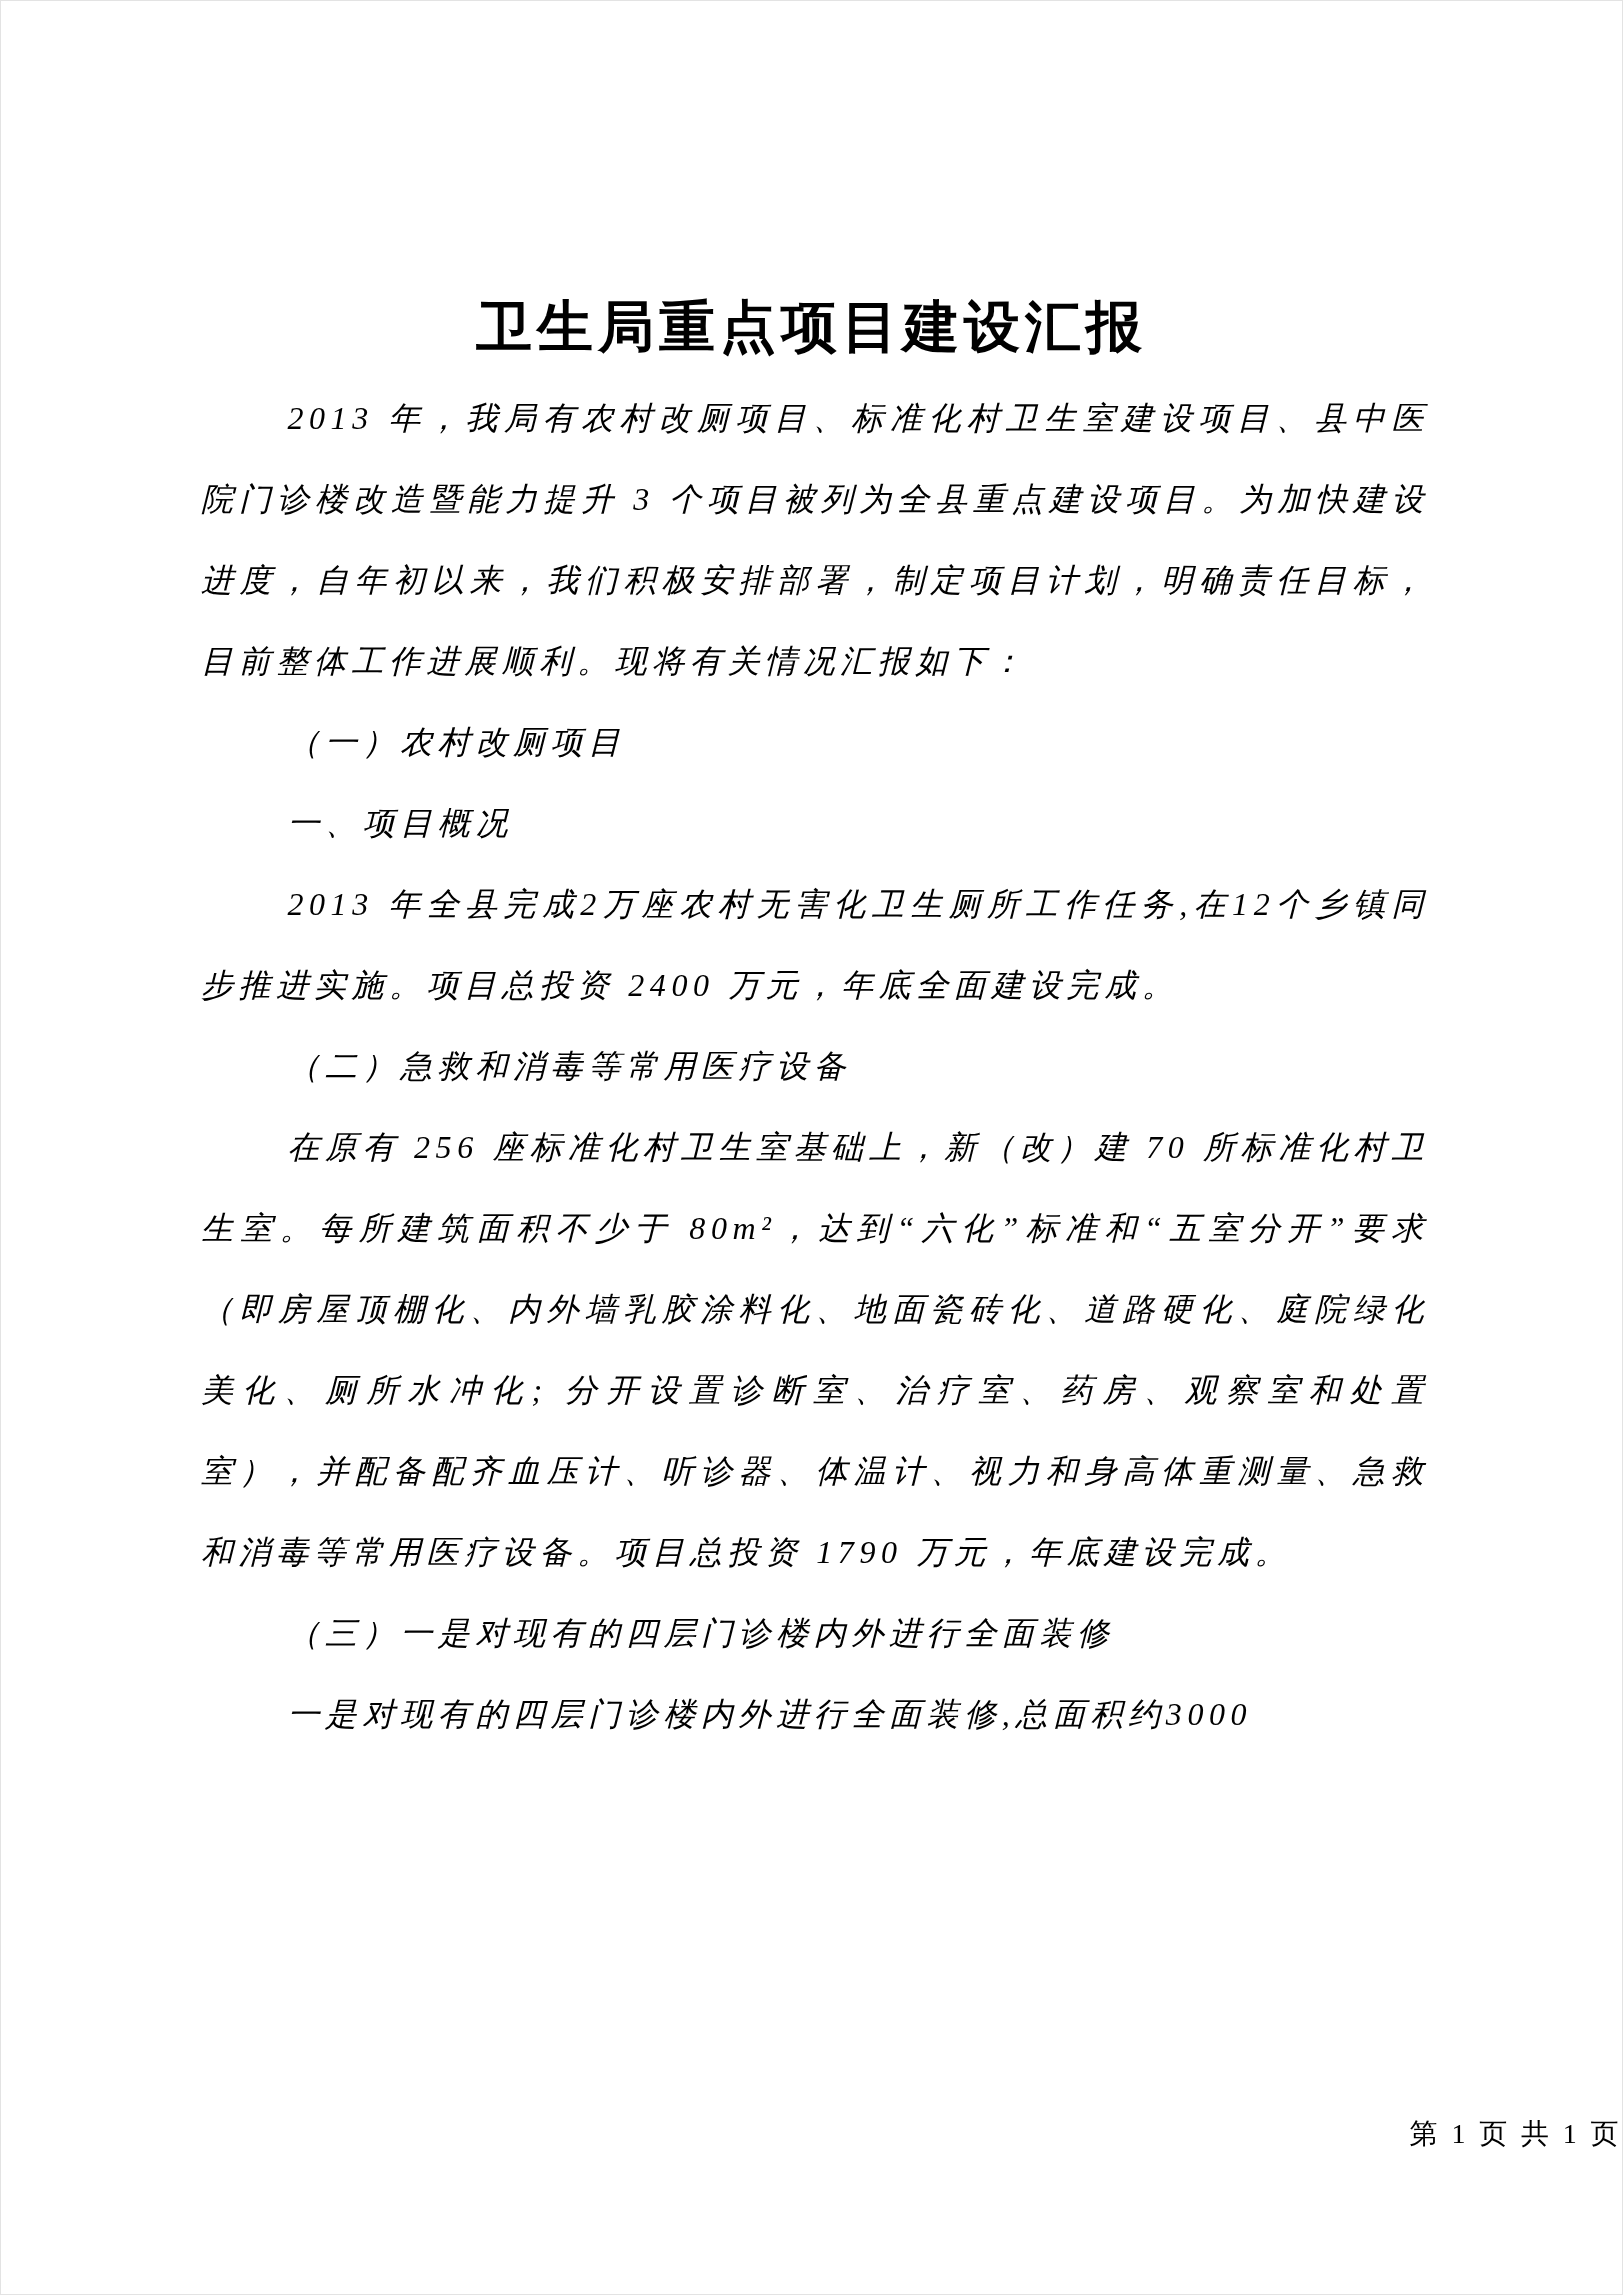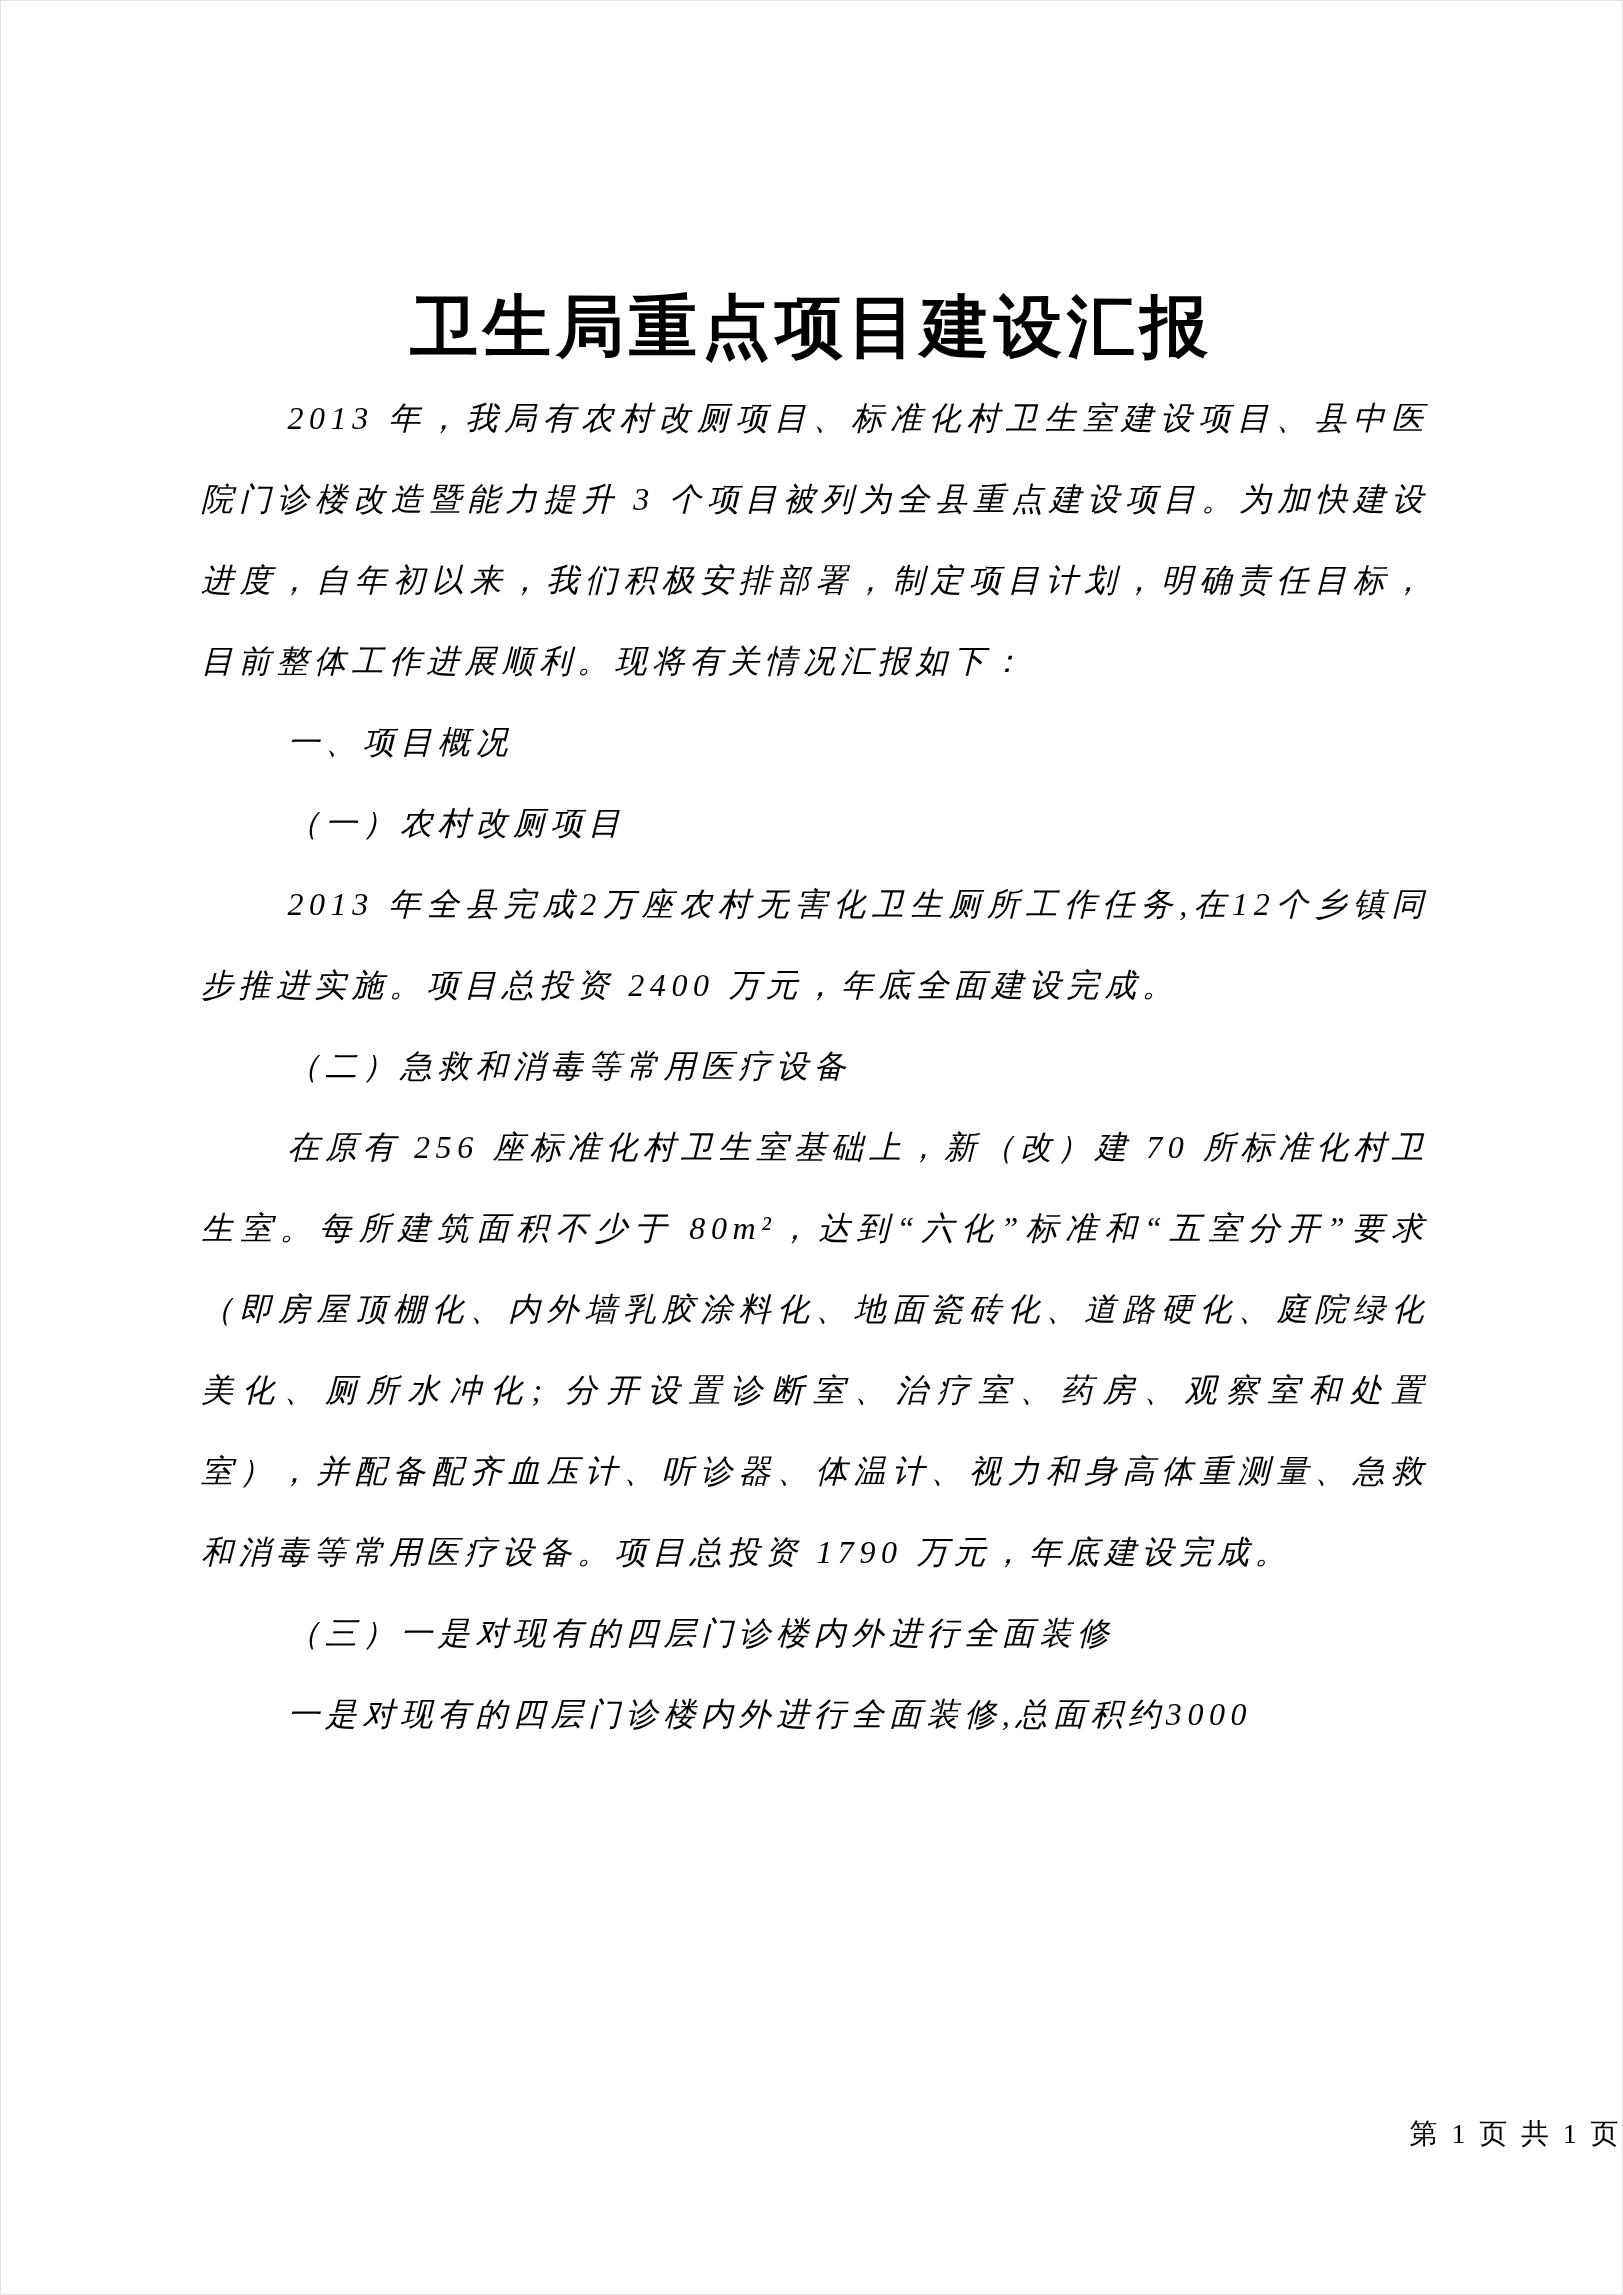--- a/index.html
+++ b/index.html
@@ -17,21 +17,21 @@
     box-sizing: border-box;
     border: 0.6px solid #e3e3e3;
     font-family: "Liberation Serif", "DejaVu Serif", serif;
   }
   .doc-title {
     position: absolute;
     top: 292px;
     left: 0;
     width: 100%;
     text-align: center;
-    font-size: 68px;
+    font-size: 56px;
     line-height: 68px;
     font-weight: bold;
     letter-spacing: 5px;
     font-family: "Liberation Serif", "DejaVu Serif", serif;
   }
   .doc-body {
     position: absolute;
     top: 377px;
     left: 200px;
     width: 1228px;
@@ -62,22 +62,22 @@
 </style>
 </head>
 <body>
 
 <div class="page">
 
   <div class="doc-title">卫生局重点项目建设汇报</div>
 
   <div class="doc-body">
     <p>2013 年，我局有农村改厕项目、标准化村卫生室建设项目、县中医院门诊楼改造暨能力提升 3 个项目被列为全县重点建设项目。为加快建设进度，自年初以来，我们积极安排部署，制定项目计划，明确责任目标，目前整体工作进展顺利。现将有关情况汇报如下：</p>
+    <p>（一）农村改厕项目</p>
     <p>一、项目概况</p>
-    <p>（一）农村改厕项目</p>
     <p>2013 年全县完成2万座农村无害化卫生厕所工作任务,在12个乡镇同步推进实施。项目总投资 2400 万元，年底全面建设完成。</p>
     <p>（二）急救和消毒等常用医疗设备</p>
     <p>在原有 256 座标准化村卫生室基础上，新（改）建 70 所标准化村卫生室。每所建筑面积不少于 80m²，达到“六化”标准和“五室分开”要求（即房屋顶棚化、内外墙乳胶涂料化、地面瓷砖化、道路硬化、庭院绿化美化、厕所水冲化; 分开设置诊断室、治疗室、药房、观察室和处置室），并配备配齐血压计、听诊器、体温计、视力和身高体重测量、急救和消毒等常用医疗设备。项目总投资 1790 万元，年底建设完成。</p>
     <p>（三）一是对现有的四层门诊楼内外进行全面装修</p>
     <p>一是对现有的四层门诊楼内外进行全面装修,总面积约3000</p>
   </div>
 
   <div class="page-footer">第 1 页 共 1 页</div>
 
 </div>

